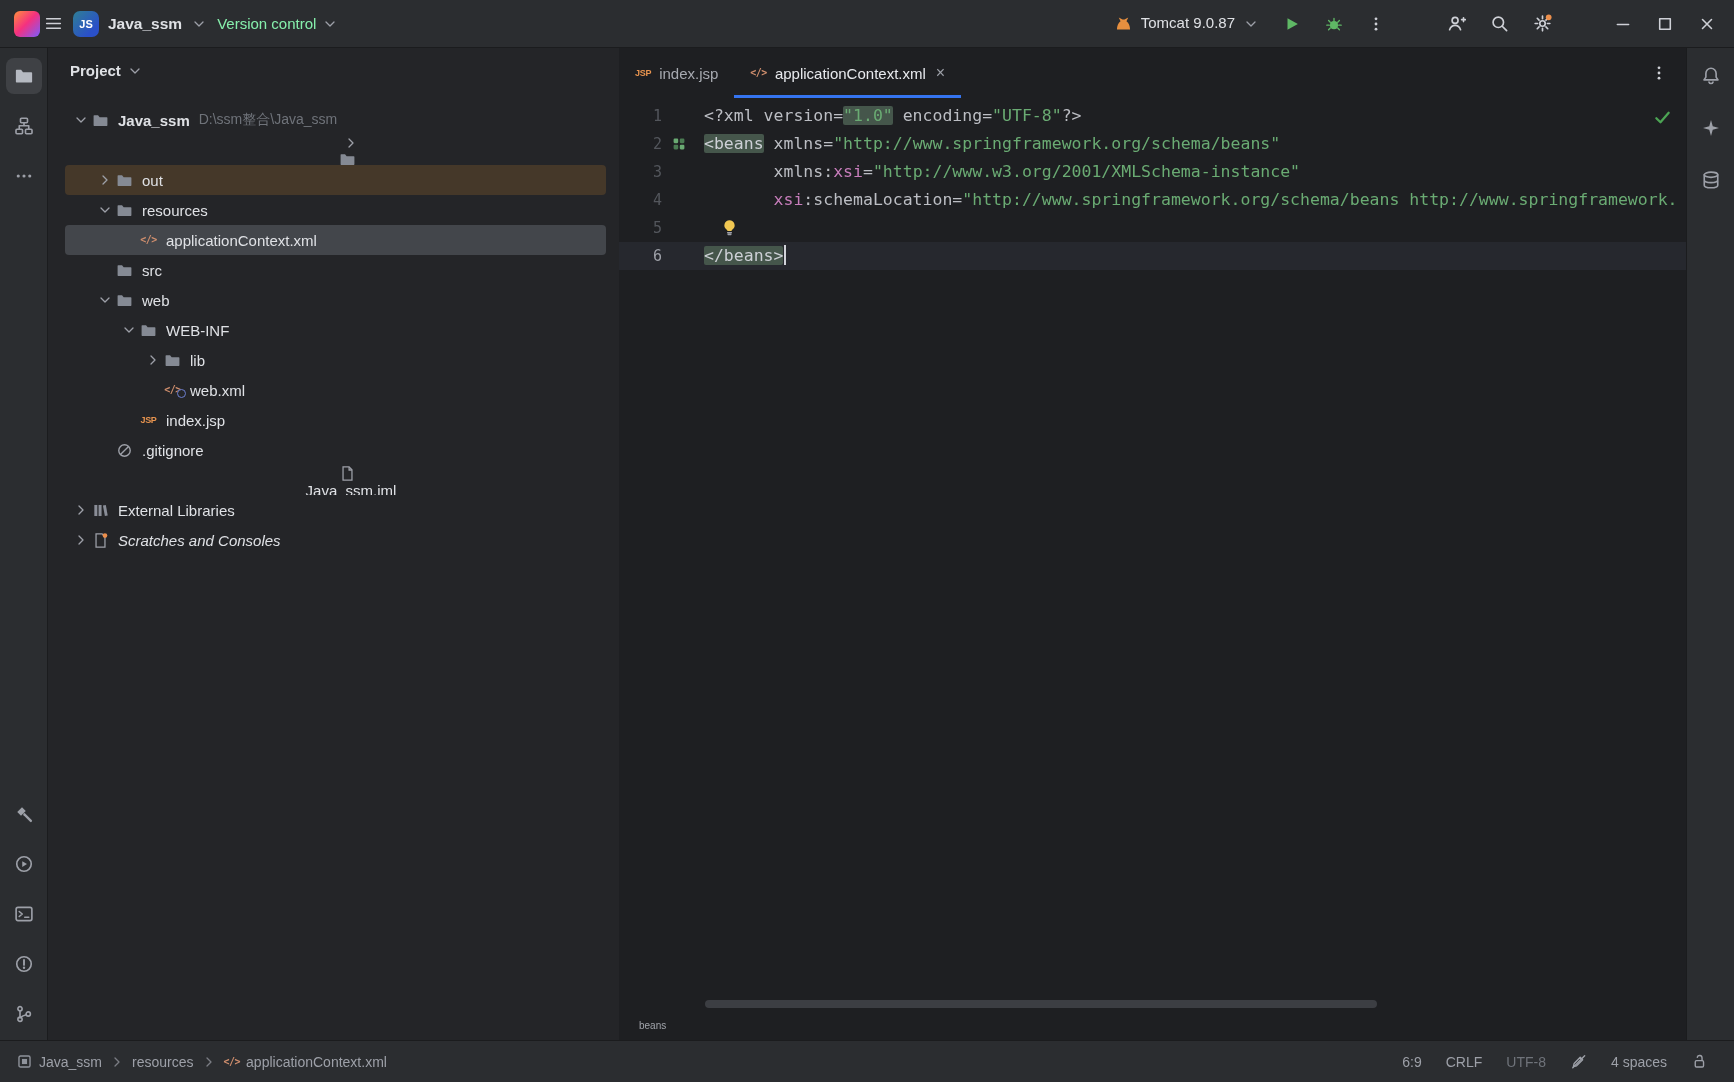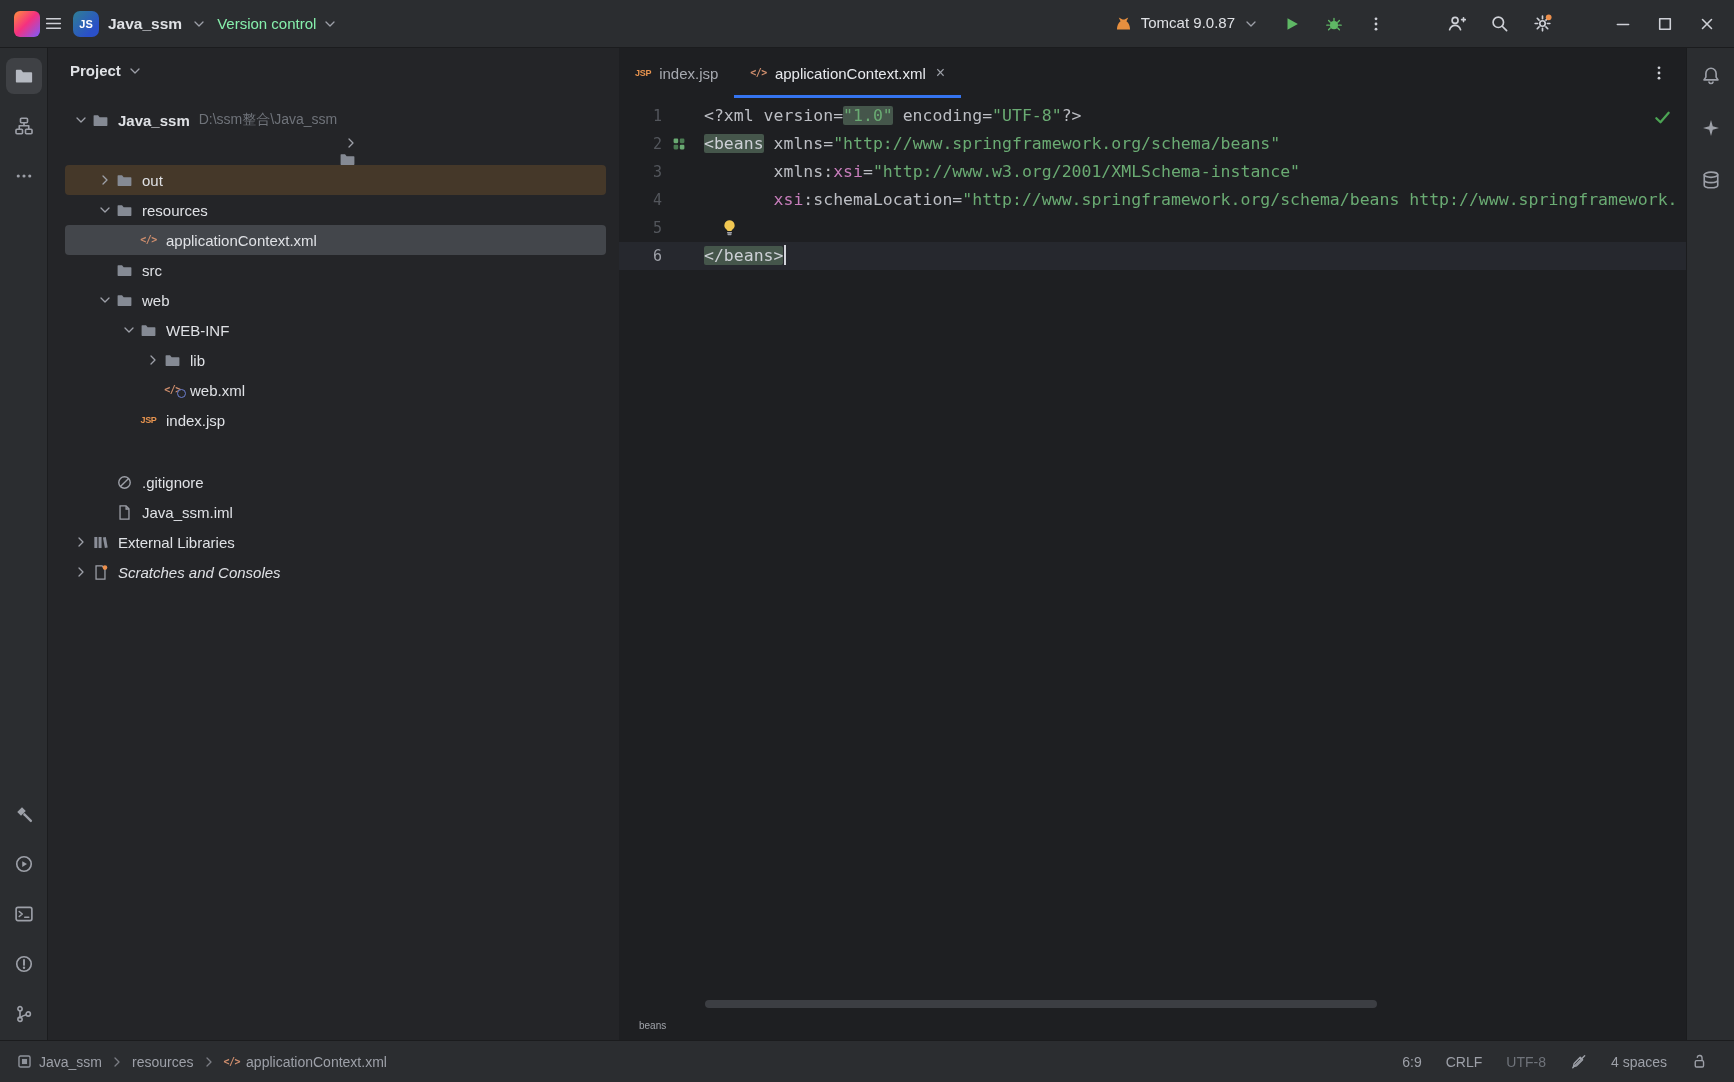--- a/index.html
+++ b/index.html
@@ -424,31 +424,31 @@
       <div class="tree-row" style="padding-left: 79px;">
         <span class="chev"></span>
         <span class="ic fx webxml fic">&lt;/&gt;</span>
         <span class="tree-label">web.xml</span>
       </div>
       <div class="tree-row" style="padding-left: 55px;">
         <span class="chev"></span>
         <span class="ic fj fic">JSP</span>
         <span class="tree-label">index.jsp</span>
       </div>
-      <div class="tree-row" style="padding-left: 31px; margin-top: 32px;">
+      <div class="tree-row" style="padding-left: 31px;">
         <span class="chev"></span>
         <span class="ic fic">
           <svg width="17" height="17" viewBox="0 0 16 16">
             <circle cx="8" cy="8" r="5.4" stroke="#9da0a8" stroke-width="1.3" fill="none" stroke-linecap="round" stroke-linejoin="round"></circle>
             <path d="M4.2 11.8l7.6-7.6" stroke="#9da0a8" stroke-width="1.3" fill="none" stroke-linecap="round" stroke-linejoin="round"></path>
           </svg>
         </span>
         <span class="tree-label">.gitignore</span>
       </div>
-      <div class="tree-row" style="padding-left: 31px;">
+      <div class="tree-row" style="padding-left: 31px; flex-direction: column;">
         <span class="chev"></span>
         <span class="ic fic">
           <svg width="17" height="17" viewBox="0 0 16 16">
             <path d="M3.8 1.8h5.7l2.7 2.7v9.7H3.8z" stroke="#9da0a8" stroke-width="1.2" fill="none"></path>
             <path d="M9.5 1.8v2.9h2.7" stroke="#9da0a8" stroke-width="1.2" fill="none"></path>
           </svg>
         </span>
         <span class="tree-label">Java_ssm.iml</span>
       </div>
       <div class="tree-row" style="padding-left: 7px; text-align: right;">

